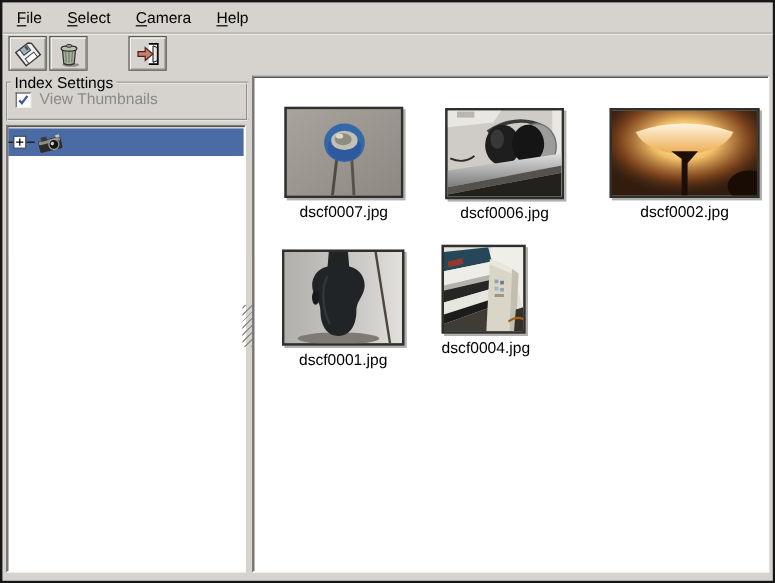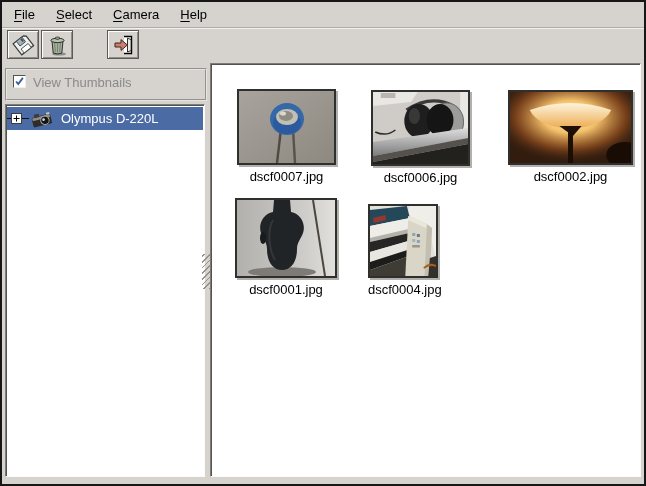--- a/index.html
+++ b/index.html
@@ -29,21 +29,21 @@
   #btn-exit{left:105px;top:28px;}
   
   .frame{
     position:absolute;left:3px;top:66px;width:198px;height:29px;
     border:2px groove #e6e4e0;
   }
   .frame-legend{
     position:absolute;top:-9px;left:2px;background:#d6d3ce;padding:0 3px;
     white-space:nowrap;
   }
-  .check-row{position:absolute;left:6px;top:5px;display:flex;align-items:flex-start;}
+  .check-row{position:absolute;left:6px;top:5px;display:flex;align-items:flex-end;}
   .checkbox{
     width:13px;height:13px;background:#fff;box-sizing:border-box;
     border:1px solid;border-color:#565450 #efeeea #efeeea #565450;
     display:flex;align-items:center;justify-content:center;
   }
   .checkbox svg{width:11px;height:11px;display:block;}
   .check-label{margin-left:7px;color:#8a8a8a;white-space:nowrap;}
   
   .tree-panel{
     position:absolute;left:3px;top:102px;width:200px;height:373px;
@@ -79,21 +79,21 @@
   .thumb-cell{position:absolute;text-align:center;}
   .thumb-img{
     box-sizing:border-box;border:2px solid #2f2f2d;background:#888;
     box-shadow:2px 2px 0 rgba(115,112,106,.55);
   }
   .thumb-img svg{width:100%;height:100%;display:block;}
   .thumb-label{margin-top:4px;white-space:nowrap;}
   #cell1{left:26px;top:25px;width:99px;}  #cell1 .thumb-img{height:76px;}
   #cell2{left:160px;top:26px;width:99px;} #cell2 .thumb-img{height:76px;}
   #cell3{left:297px;top:26px;width:125px;}#cell3 .thumb-img{height:75px;}
-  #cell4{left:24px;top:134px;width:102px;}#cell4 .thumb-img{height:80px;}
+  #cell4{left:24px;top:144px;width:102px;}#cell4 .thumb-img{height:80px;}
   #cell5{left:157px;top:140px;width:70px;}#cell5 .thumb-img{height:74px;}
 </style>
 </head>
 <body>
 
 <div class="window">
 
   <div class="menubar">
     <span class="menu-item"><span class="mn">F</span><span>ile</span></span>
     <span class="menu-item"><span class="mn">S</span><span>elect</span></span>
@@ -130,20 +130,21 @@
     <span>
         <svg viewBox="0 0 24 24">
       <path d="M13 3.5 h7.5 v17 H13" fill="#ffffff" stroke="#000" stroke-width="1.4"></path>
       <path d="M16.5 5.2 l3.6 1.4 v11 l-3.6 1.4 z" fill="#e9e9e7" stroke="#000" stroke-width="0.8"></path>
       <path d="M4 10 h6 v-3.4 l6.4 5.4 -6.4 5.4 v-3.4 h-6 z" fill="#c97f70" stroke="#49231b" stroke-width="1"></path>
     </svg>
       </span>
   </button>
 
   <div class="frame">
+    <span class="frame-legend">Index Settings</span>
     <div class="check-row">
       <span class="checkbox">
         <span>
             <svg viewBox="0 0 13 13">
           <polyline points="2.5,6.5 5,9.5 10.5,2.2" fill="none" stroke="#3a5c9c" stroke-width="2.2"></polyline>
         </svg>
           </span>
       </span>
       <span class="check-label">View Thumbnails</span>
     </div>
@@ -165,21 +166,20 @@
         <g transform="rotate(-14 12 9)">
           <rect x="2" y="5.5" width="19" height="10" rx="1.5" fill="#2e2c2a"></rect>
           <rect x="2.5" y="6" width="18" height="3" rx="1" fill="#8e8c88"></rect>
           <rect x="5" y="3" width="5" height="3.5" fill="#3c3a38"></rect>
           <rect x="17.3" y="3.8" width="3.2" height="2.2" fill="#c8c6c2"></rect>
           <circle cx="14.5" cy="11" r="4.2" fill="#141414" stroke="#a6a4a0" stroke-width="1"></circle>
           <circle cx="13.4" cy="10" r="1.4" fill="#ced3d9"></circle>
         </g>
       </svg>
         </span>
-      <span class="tree-label">Olympus D-220L</span>
     </div>
   </div>
 
   <div class="splitter-grip"></div>
 
   <div class="thumb-panel">
 
     <div class="thumb-cell" id="cell1">
       <div class="thumb-img">
           <svg viewBox="0 0 95 72" preserveAspectRatio="none">

